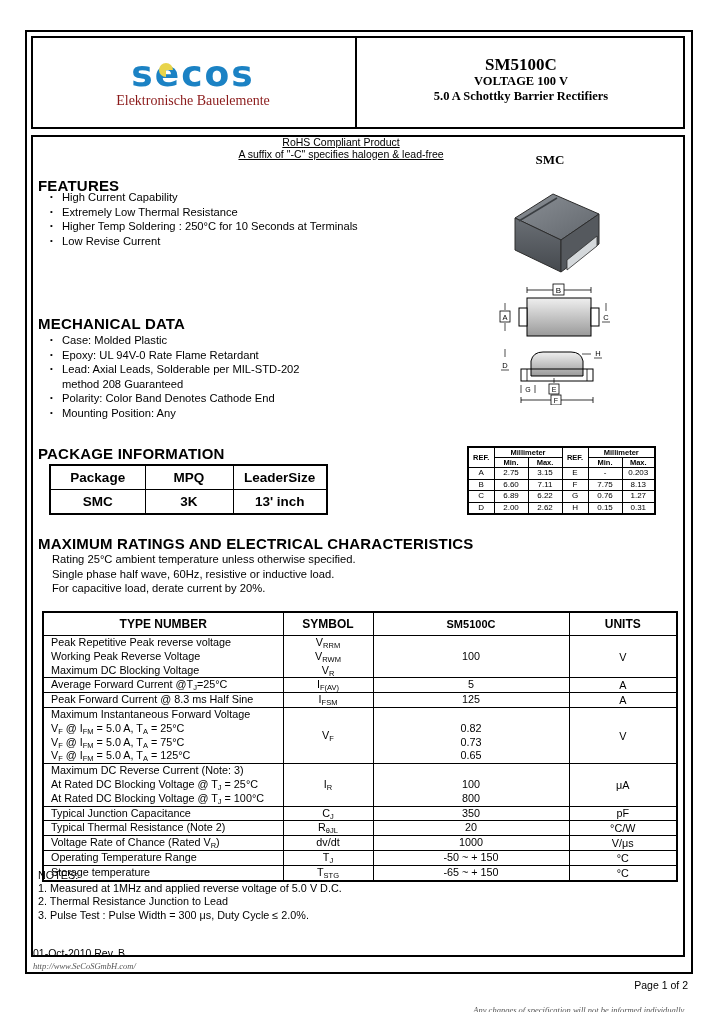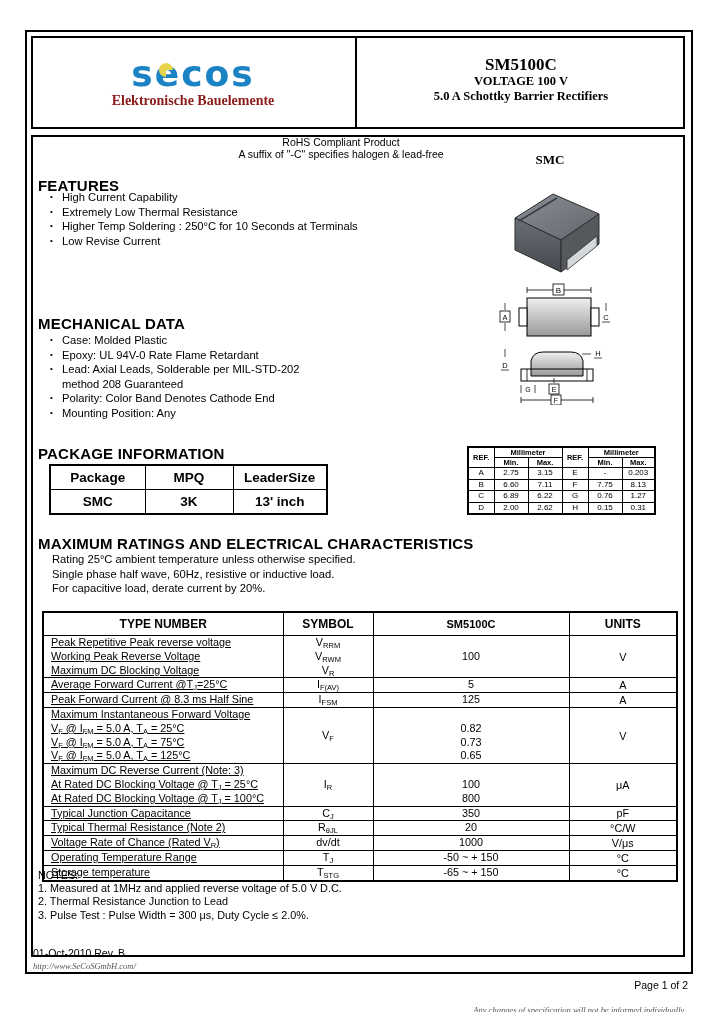--- a/index.html
+++ b/index.html
@@ -13,30 +13,30 @@
   .header-divider{left:355px;top:36px;width:2px;height:93px;background:#000;}
   .main-box{left:31px;top:135px;width:650px;height:818px;border:2px solid #000;background:#fff;}
 
   
   .logo-wrap{left:31px;top:56px;width:324px;text-align:center;}
   .logo-text{font-family:"DejaVu Sans",sans-serif;font-weight:bold;font-size:36px;line-height:36px;
              color:#1b82c4;letter-spacing:2px;}
   .logo-e{position:relative;display:inline-block;}
   .logo-e::after{content:"";position:absolute;left:4px;top:7px;width:14px;height:14px;border-radius:50%;
              background:#e8d44b;background:conic-gradient(from 180deg,#e8d44b 0 270deg,rgba(0,0,0,0) 270deg);}
-  .logo-sub{font-family:"Liberation Serif",serif;font-weight:bold;font-size:14px;line-height:15px;color:#8b1a1a;margin-top:1px;}
+  .logo-sub{font-family:"Liberation Serif",serif;font-weight:normal;font-size:14px;line-height:15px;color:#8b1a1a;margin-top:1px;}
 
   
   .title-wrap{left:357px;top:55px;width:328px;text-align:center;font-family:"Liberation Serif",serif;}
   .part-number{font-size:17px;font-weight:bold;line-height:19px;}
   .title-line{font-size:12.5px;font-weight:bold;line-height:15px;}
 
   
   .rohs{left:31px;top:137px;width:620px;text-align:center;font-size:10.5px;line-height:11.5px;}
-  .rohs div{}
+  .rohs div{text-decoration:underline;}
 
   
   .h1{font-size:15px;font-weight:bold;letter-spacing:0.2px;}
   .blist{font-size:11.2px;}
   .blist div{position:relative;padding-left:14px;line-height:14.6px;}
   .blist div::before{content:"•";position:absolute;left:2px;top:0;font-size:8px;line-height:14.6px;}
 
   .smc-label{left:505px;top:152px;width:90px;text-align:center;font-family:"Liberation Serif",serif;
              font-weight:bold;font-size:13px;}
 
@@ -52,21 +52,21 @@
 
   
   .plain-list div{line-height:14.5px;font-size:11.2px;}
 
   
   .char{border-collapse:collapse;table-layout:fixed;width:634px;border:2px solid #000;}
   .char th,.char td{border:1px solid #000;padding:0;vertical-align:middle;}
   .char th{height:22px;font-size:12px;font-weight:bold;text-align:center;}
   .char td{font-size:10.8px;}
   .char td div{line-height:13.8px;white-space:nowrap;}
-  .char .col-type{text-align:left;padding:0 2px 0 7px;text-decoration:underline;}
+  .char .col-type{text-align:left;padding:0 2px 0 7px;}
   .char .col-sym,.char .col-val,.char .col-unit{text-align:center;}
   sub{font-size:7.5px;vertical-align:-2px;line-height:0;}
 
   
   .notes-title{font-size:10.8px;line-height:13px;}
   .notes div{font-size:10.8px;line-height:13.4px;padding-left:0;}
   .notes div::before{content:none;}
 
   
   .foot-italic{font-family:"Liberation Serif",serif;font-style:italic;font-size:8.5px;color:#555;line-height:10px;}

